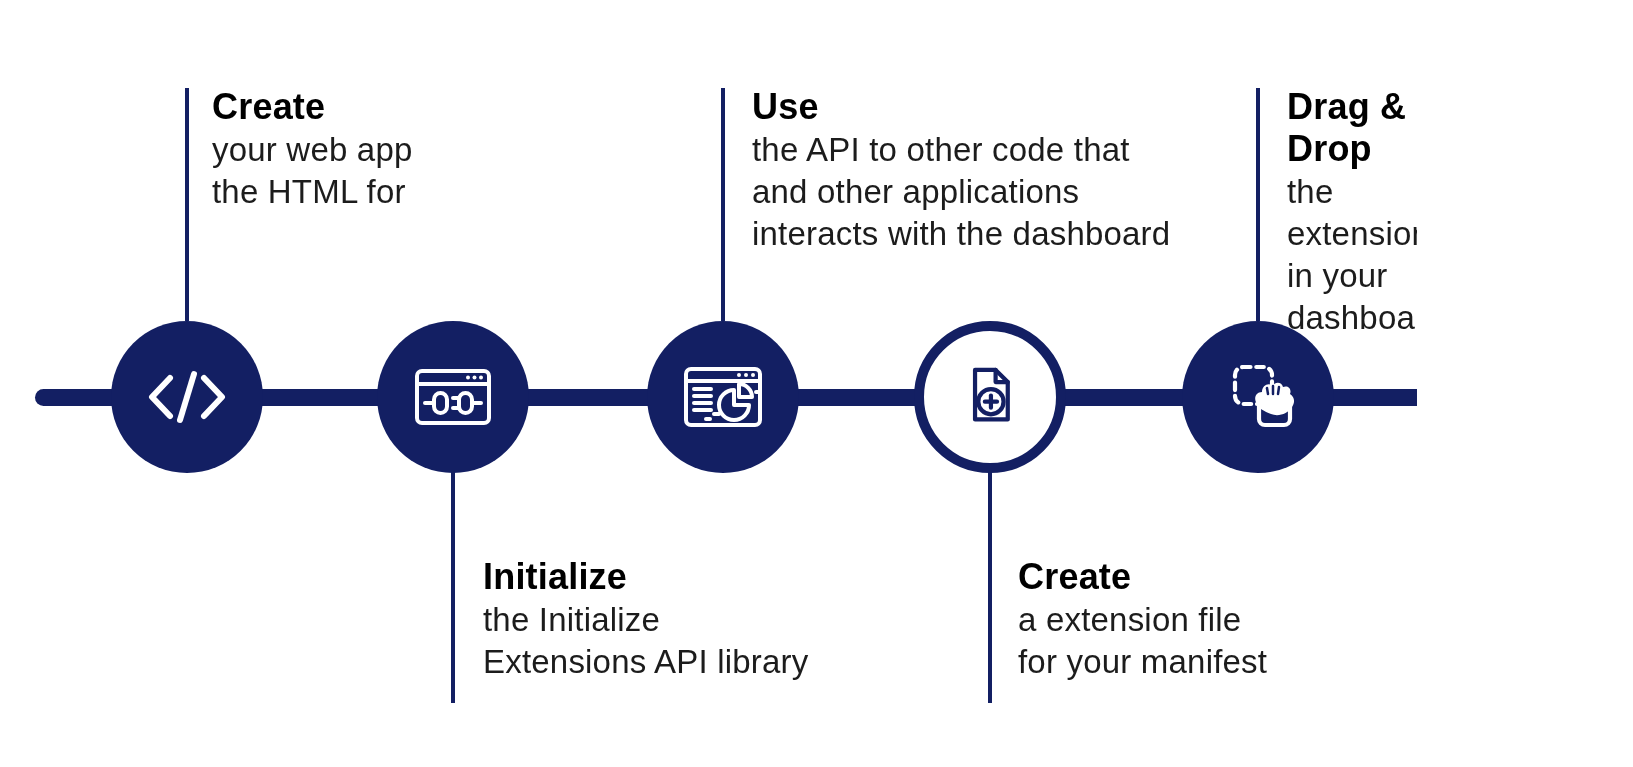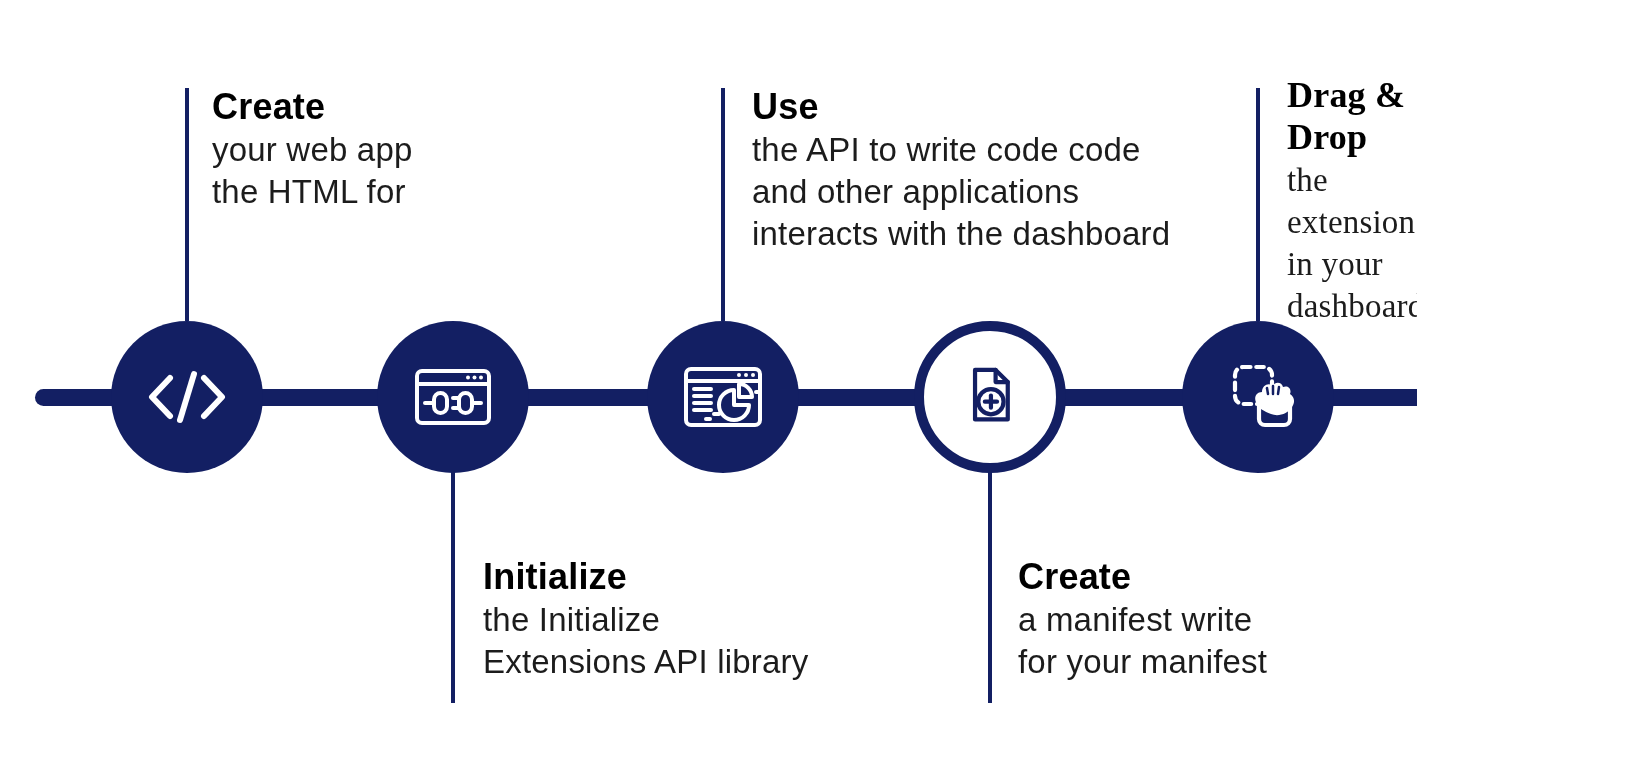--- a/index.html
+++ b/index.html
@@ -36,21 +36,21 @@
     box-sizing:border-box;
   }
   .c1{left:111px;} .c2{left:377px;} .c3{left:647px;} .c5{left:1182px;}
   .c4{left:914px;background:#ffffff;border:10px solid var(--navy);color:var(--navy);}
   .circle svg{display:block;}
   
   .label{position:absolute;font-size:33px;line-height:42px;color:var(--text);letter-spacing:0.2px;}
   .label .title{font-size:36px;font-weight:bold;color:var(--title);margin-bottom:1px;}
   .l1{left:212px;top:86px;}
   .l3{left:752px;top:86px;}
-  .l5{left:1287px;top:74px;font-family:Liberation Serif, serif;}
+  .l5{left:1287px;top:86px;}
   .l2{left:483px;top:556px;}
   .l4{left:1018px;top:556px;}
 </style>
 </head>
 <body>
 
 <div class="canvas">
 
   <div class="hline"></div>
 
@@ -131,28 +131,28 @@
   </div>
 
   <div class="label l2">
     <div class="title">Initialize</div>
     <div class="line">the Initialize</div>
     <div class="line">Extensions API library</div>
   </div>
 
   <div class="label l3">
     <div class="title">Use</div>
-    <div class="line">the API to write code code</div>
+    <div class="line">the API to other code that</div>
     <div class="line">and other applications</div>
     <div class="line">interacts with the dashboard</div>
   </div>
 
   <div class="label l4">
     <div class="title">Create</div>
-    <div class="line">a manifest write</div>
+    <div class="line">a extension file</div>
     <div class="line">for your manifest</div>
   </div>
 
   <div class="label l5">
     <div class="title">Drag &amp; Drop</div>
     <div class="line">the extension</div>
     <div class="line">in your dashboard</div>
   </div>
 
 </div>

